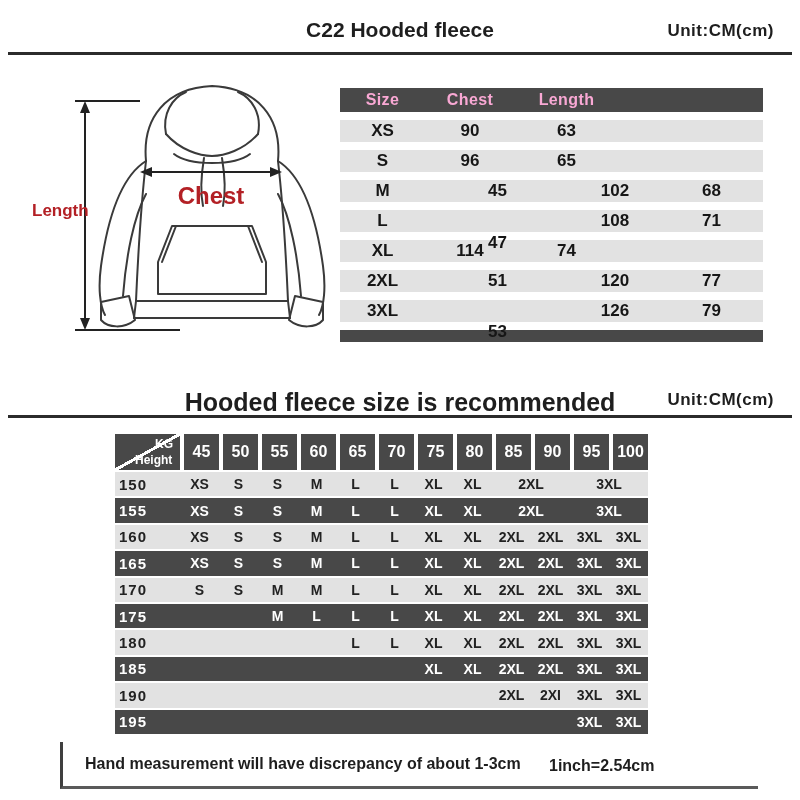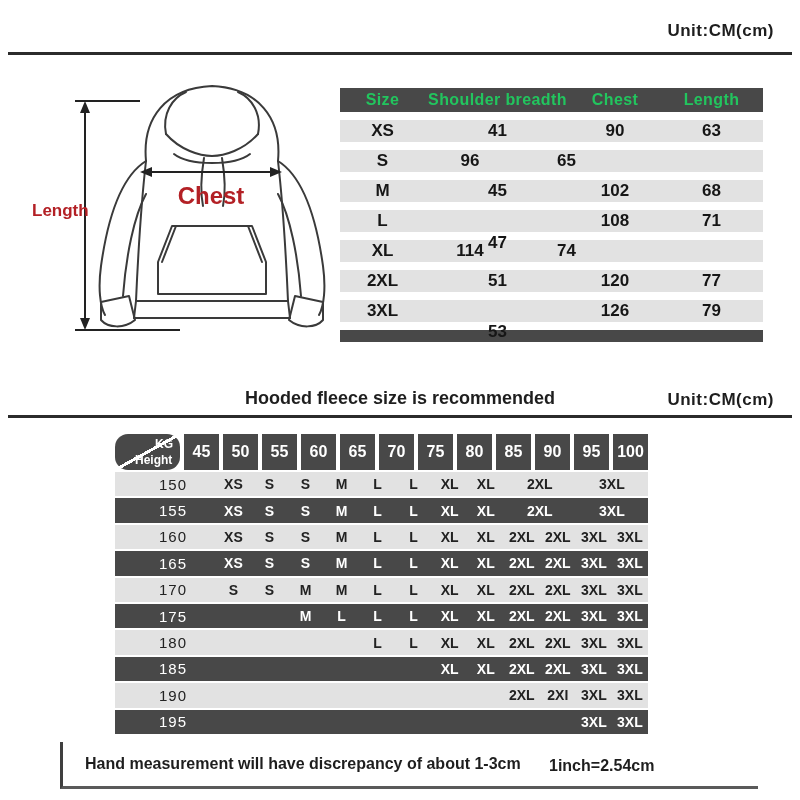--- a/index.html
+++ b/index.html
@@ -14,53 +14,54 @@
 
   .diagram{position:absolute;left:30px;top:66px;width:310px;height:300px;}
   .diagram svg{display:block;}
   .sketch{stroke:#3a3a3a;stroke-width:2;fill:none;stroke-linecap:round;stroke-linejoin:round;}
   .measure{stroke:#222;stroke-width:2;fill:none;}
   .ah{fill:#222;stroke:none;}
   .red-label{font-weight:bold;fill:#b32025;}
 
   .size-table{position:absolute;left:340px;top:88px;width:423px;}
   .st-header{display:flex;align-items:center;background:#484848;height:24px;}
-  .st-h{color:#22c55e;font-size:16px;font-weight:bold;text-align:center;letter-spacing:.4px;}
+  .st-h{color:#f9a8d4;font-size:16px;font-weight:bold;text-align:center;letter-spacing:.4px;}
   .st-row{display:flex;align-items:center;background:#e2e2e2;height:22px;margin-top:8px;}
   .st-c{font-size:17px;font-weight:bold;text-align:center;color:#161616;}
   .st-footer{height:12px;background:#484848;margin-top:8px;}
 
-  .h2{position:absolute;top:388px;left:0;width:800px;text-align:center;font-size:18px;font-weight:bold;}
+  .h2{position:absolute;top:388px;left:0;width:800px;text-align:center;font-size:25px;font-weight:bold;}
   .unit-bottom{position:absolute;top:390px;right:26px;font-size:17px;font-weight:bold;letter-spacing:.5px;}
 
   .matrix{position:absolute;left:115px;top:432px;width:533px;}
   .mx-header{display:flex;height:38px;}
   .mx-corner{position:relative;width:65px;height:36px;margin-top:2px;background:#484848;
-    background-image:linear-gradient(to bottom right, rgba(0,0,0,0) calc(50% - 1.5px), #fff calc(50% - 1.5px), #fff calc(50% + 1.5px), rgba(0,0,0,0) calc(50% + 1.5px));border-radius:13px;}
+    background-image:linear-gradient(to bottom right, rgba(0,0,0,0) calc(50% - 1.5px), #fff calc(50% - 1.5px), #fff calc(50% + 1.5px), rgba(0,0,0,0) calc(50% + 1.5px));}
   .mx-corner .kg{position:absolute;top:3px;right:7px;color:#fff;font-size:12px;font-weight:bold;}
   .mx-corner .ht{position:absolute;bottom:3px;left:4px;color:#fff;font-size:12px;font-weight:bold;padding-left:16px;}
   .mx-w{width:35px;height:36px;margin-left:4px;margin-top:2px;background:#484848;color:#fff;
     font-size:16px;font-weight:bold;display:flex;align-items:center;justify-content:center;}
   .mx-row{display:flex;align-items:center;height:24.4px;margin-top:2px;}
   .mx-row.light{background:#e2e2e2;color:#222;}
   .mx-row.dark{background:#484848;color:#fff;}
-  .mx-height{width:65px;padding-left:4px;box-sizing:border-box;font-size:15px;font-weight:normal;letter-spacing:1px;margin-left:40px;}
+  .mx-height{width:65px;padding-left:4px;box-sizing:border-box;font-size:15px;font-weight:bold;letter-spacing:1px;}
   .mx-cell{width:39px;text-align:center;font-size:14px;font-weight:bold;}
   .mx-cell.s2{width:78px;}
 
   .note-box{position:absolute;left:60px;top:742px;width:695px;height:44px;
     border-left:3px solid #3f3f3f;border-bottom:3px solid #5a5a5a;}
   .note-text{position:absolute;left:22px;top:13px;font-size:16px;font-weight:bold;}
   .conv-text{position:absolute;left:486px;top:15px;font-size:16px;font-weight:bold;}
 </style>
 </head>
 <body>
 
 <div class="page">
 
+  <div class="title">C22 Hooded fleece</div>
   <div class="unit-top">Unit:CM(cm)</div>
   <div class="rule rule1"></div>
 
   <div class="diagram">
     <svg width="310" height="300" viewBox="0 0 310 300">
 
       <path class="sketch" d="M116,95 C112,52 136,22 182,20 C228,22 252,52 248,95"></path>
       <path class="sketch" d="M136,68 C132,48 142,32 156,26"></path>
       <path class="sketch" d="M228,68 C232,48 222,32 208,26"></path>
       <path class="sketch" d="M136,68 C150,84 170,90 182,90"></path>
@@ -102,28 +103,26 @@
         <polygon class="ah" points="252,106 240,101 240,111"></polygon>
       </g>
       <text class="red-label" x="181" y="138" font-size="24" text-anchor="middle">Chest</text>
       <text class="red-label" x="2" y="150" font-size="17">Length</text>
     </svg>
   </div>
 
   <div class="size-table">
     <div class="st-header">
         <div class="st-h" style="width: 85px;">Size</div>
-        <div class="st-h" style="width: 145px;">Shoulder breadth</div>
         <div class="st-h" style="width: 90px;">Chest</div>
         <div class="st-h" style="width: 103px;">Length</div>
       </div>
     <div>
         <div class="st-row">
           <div class="st-c" style="width: 85px;">XS</div>
-          <div class="st-c" style="width: 145px;">41</div>
           <div class="st-c" style="width: 90px;">90</div>
           <div class="st-c" style="width: 103px;">63</div>
         </div>
         <div class="st-row">
           <div class="st-c" style="width: 85px;">S</div>
           <div class="st-c" style="width: 90px;">96</div>
           <div class="st-c" style="width: 103px;">65</div>
         </div>
         <div class="st-row">
           <div class="st-c" style="width: 85px;">M</div>

